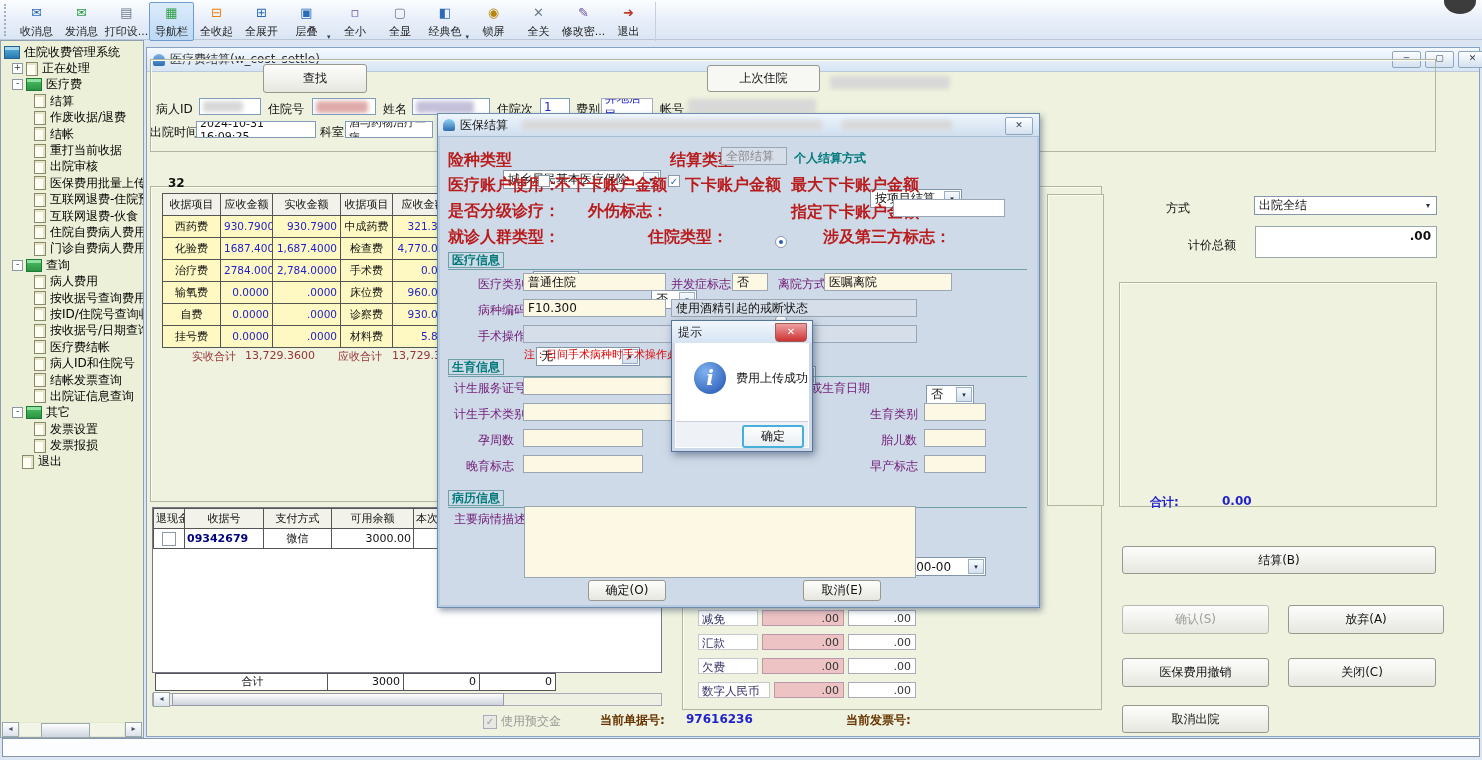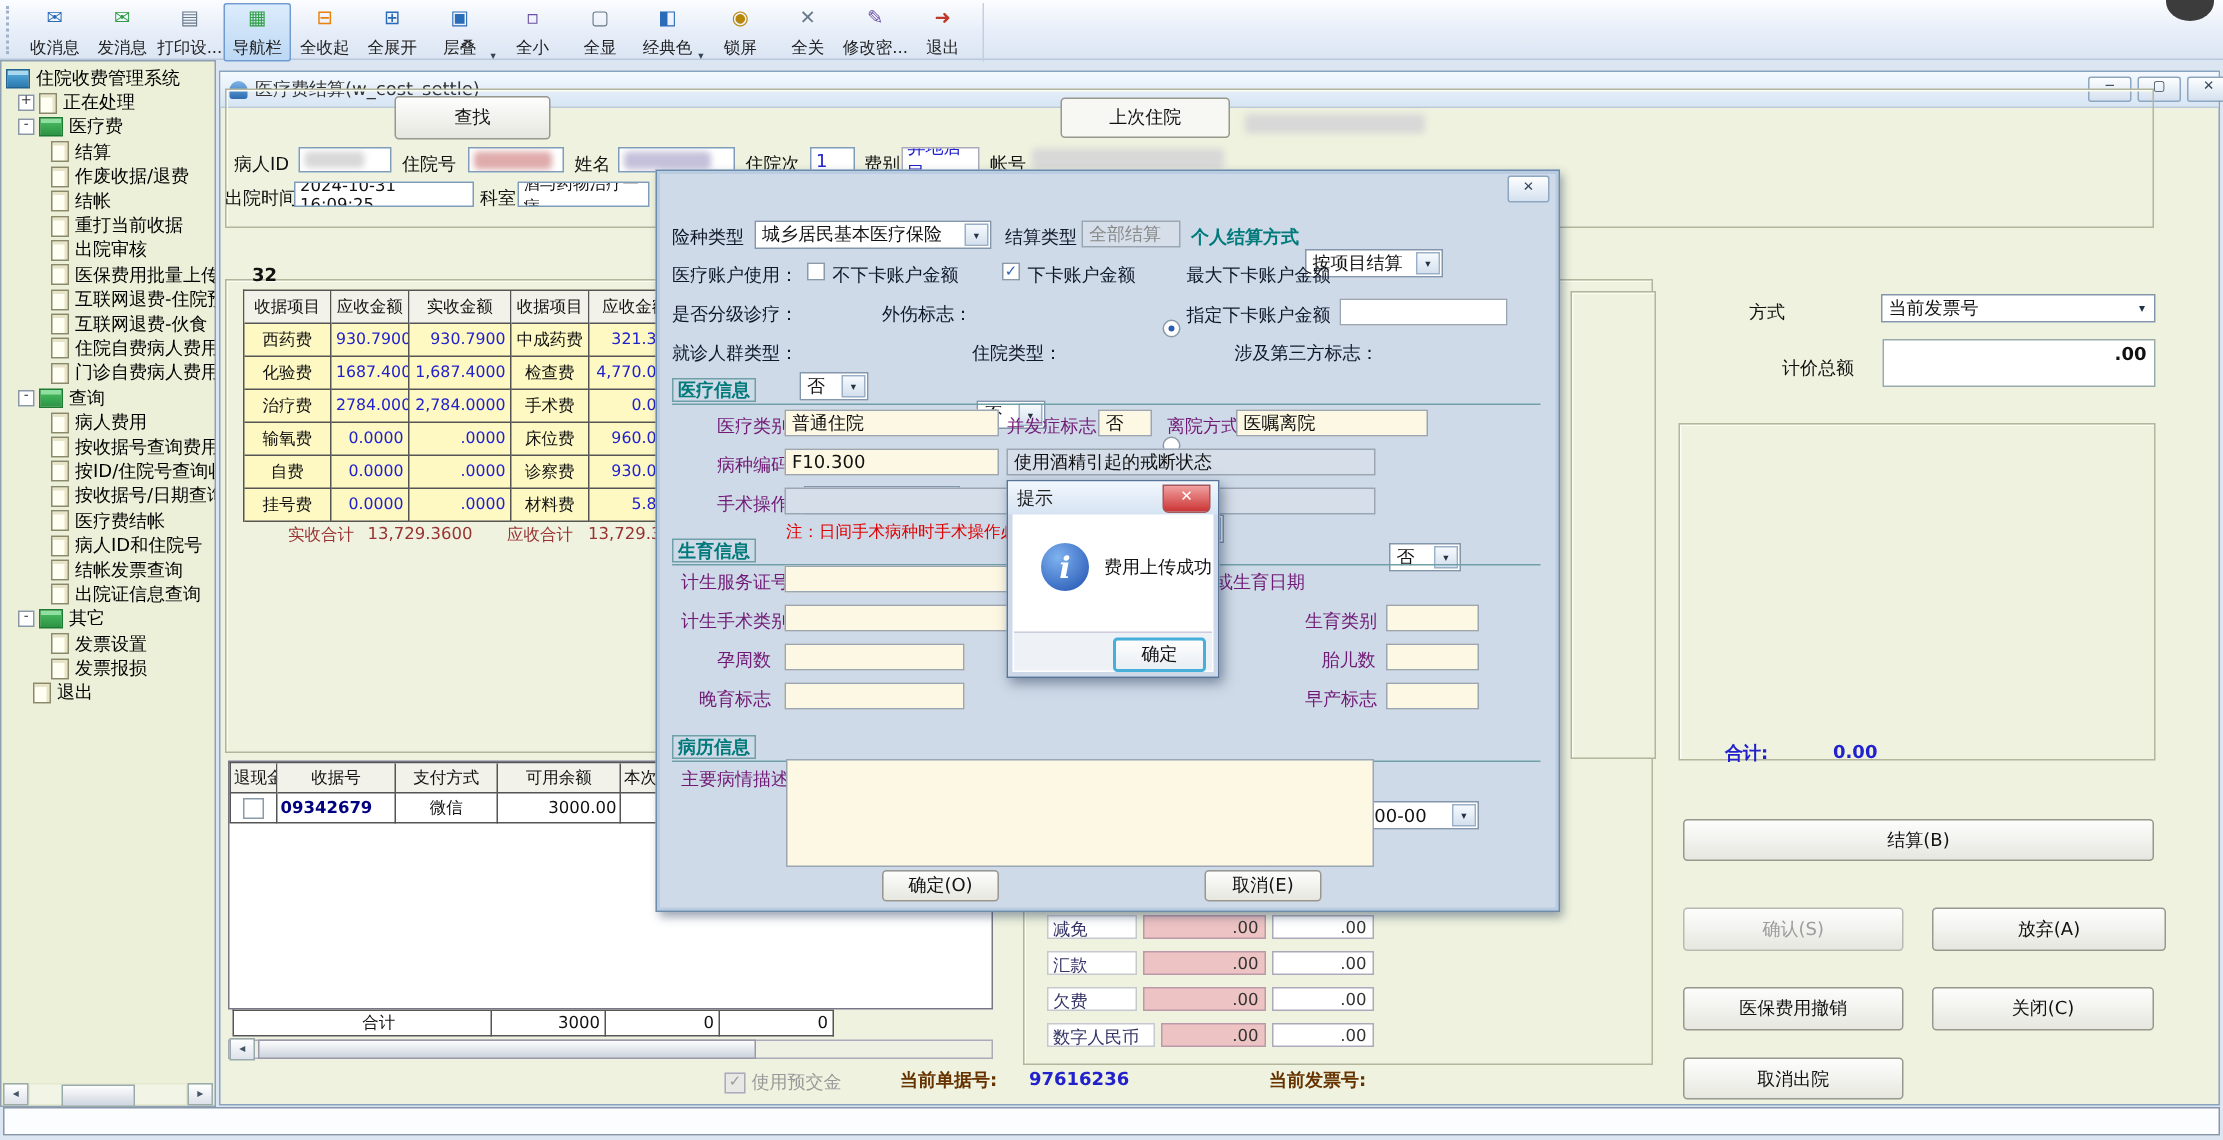--- a/index.html
+++ b/index.html
@@ -62,21 +62,21 @@
   .hscroll{display:flex;align-items:center;height:13px;background:#eef0e4;border:1px solid #aab;}
   .hthumb{height:11px;background:linear-gradient(#fdfdfd,#ccd3dd);border:1px solid #99a;}
   
   .pay-lbl{background:#fff;border:1px solid #c5c9cf;height:16px;line-height:16px;padding:0 3px;color:#333366;font-size:11.5px;white-space:nowrap;}
   .pay-pink{background:#eec3c3;border:1px solid #b9a;height:16px;line-height:16px;text-align:right;padding:0 4px;color:#333;font-size:11px;}
   .pay-white{background:#fff;border:1px solid #aab;height:16px;line-height:16px;text-align:right;padding:0 4px;color:#333;font-size:11px;}
   
   .dlg{left:437px;top:113px;width:603px;height:495px;background:#cfdae8;border:1px solid #6e8cab;box-shadow:0 0 0 2px #b9cce2 inset,2px 3px 6px rgba(40,60,90,.45);z-index:10;}
   .dlg-title{height:22px;display:flex;align-items:center;padding:0 5px;background:linear-gradient(#eef5fc,#cfdeee);border-bottom:1px solid #a8bcd2;}
   .dlg-x{position:absolute;right:6px;top:3px;width:26px;height:16px;border:1px solid #8ea6c0;border-radius:2px;background:linear-gradient(#fdfeff,#d4e1ef);font-size:9px;line-height:14px;text-align:center;color:#345;}
-  .rl{color:#0f172a;font-weight:normal;font-size:12px;white-space:nowrap;}
+  .rl{color:#b91c1c;font-weight:bold;font-size:16px;white-space:nowrap;}
   .tl{color:#007a7a;font-weight:bold;font-size:12px;white-space:nowrap;}
   .sec{position:absolute;left:10px;right:12px;border-bottom:1px solid #6fa0a8;height:17px;}
   .sec span{border:1px solid #6fa0a8;background:#cfdae8;padding:0 3px;color:#007a7a;font-weight:bold;font-size:12px;}
   .field{background:#fdf8e3;border:1px solid #9aa6b4;height:18px;display:flex;align-items:center;padding:0 4px;overflow:hidden;white-space:nowrap;}
   .field.gray{background:#d6dee9;}
   .field.white{background:#fff;}
   .note{color:#e00000;font-size:11px;white-space:nowrap;}
   .dlbl{font-size:12px;color:#701a75;white-space:nowrap;}
   
   .prompt{left:671px;top:320px;width:142px;height:132px;background:#fff;border:1px solid #55759a;box-shadow:0 0 0 3px #cdd9e8 inset,2px 3px 8px rgba(30,50,80,.5);z-index:20;}
@@ -423,39 +423,45 @@
   <div class="abs pay-white" style="left:848px;top:634px;width:68px;">.00</div>
   <div class="abs pay-lbl" style="left:698px;top:658px;width:60px;">欠费</div>
   <div class="abs pay-pink" style="left:762px;top:658px;width:82px;">.00</div>
   <div class="abs pay-white" style="left:848px;top:658px;width:68px;">.00</div>
   <div class="abs pay-lbl" style="left:698px;top:682px;width:72px;">数字人民币</div>
   <div class="abs pay-pink" style="left:774px;top:682px;width:70px;">.00</div>
   <div class="abs pay-white" style="left:848px;top:682px;width:68px;">.00</div>
 
   <div class="abs lbl" style="left:1166px;top:200px;">方式</div>
   <div class="abs combo" style="left:1254px;top:196px;width:183px;">
-      <span>当前发票号</span>
+      <span>出院全结</span>
       <span class="dd" style="background:none;border:none;font-size:8px;">▾</span>
     </div>
   <div class="abs lbl" style="left:1188px;top:237px;">计价总额</div>
   <div class="abs" style="left:1255px;top:226px;width:182px;height:32px;background:#fff;border:1px solid #9aa;text-align:right;padding:2px 5px;font-weight:bold;">.00</div>
   <div class="abs frame" style="left:1119px;top:282px;width:318px;height:225px;background:#eef2de;"></div>
   <div class="abs blue" style="left:1150px;top:494px;font-weight:bold;">合计:</div>
   <div class="abs blue" style="left:1222px;top:494px;font-weight:bold;">0.00</div>
 
   <div class="abs btn" style="left:1122px;top:546px;width:314px;height:28px;">结算(B)</div>
   <div class="abs btn disabled" style="left:1122px;top:605px;width:147px;height:29px;">确认(S)</div>
   <div class="abs btn" style="left:1288px;top:605px;width:156px;height:29px;">放弃(A)</div>
   <div class="abs btn" style="left:1122px;top:658px;width:147px;height:29px;">医保费用撤销</div>
   <div class="abs btn" style="left:1288px;top:658px;width:148px;height:29px;">关闭(C)</div>
   <div class="abs btn" style="left:1122px;top:705px;width:147px;height:28px;">取消出院</div>
 
   <div class="abs statusbar"></div>
 
   <div class="abs dlg">
+    <div class="dlg-title">
+      <span class="mdi-ico" style="background:linear-gradient(#8fd0f0,#2d6cb0);"></span>
+      <span>医保结算</span>
+      <span class="redact lt" style="width:300px;height:10px;margin-left:14px;"></span>
+      <span class="redact lt" style="width:110px;height:10px;margin-left:20px;"></span>
+    </div>
     <div class="dlg-x">✕</div>
 
     <div class="abs rl" style="left:10px;top:36px;">险种类型</div>
     <div class="abs combo" style="left:65px;top:33px;width:158px;">
         <span>城乡居民基本医疗保险</span>
         <span class="dd">▾</span>
       </div>
     <div class="abs rl" style="left:232px;top:36px;">结算类型</div>
     <div class="abs field gray" style="left:283px;top:33px;width:66px;color:#888;">
         <span>全部结算</span>

